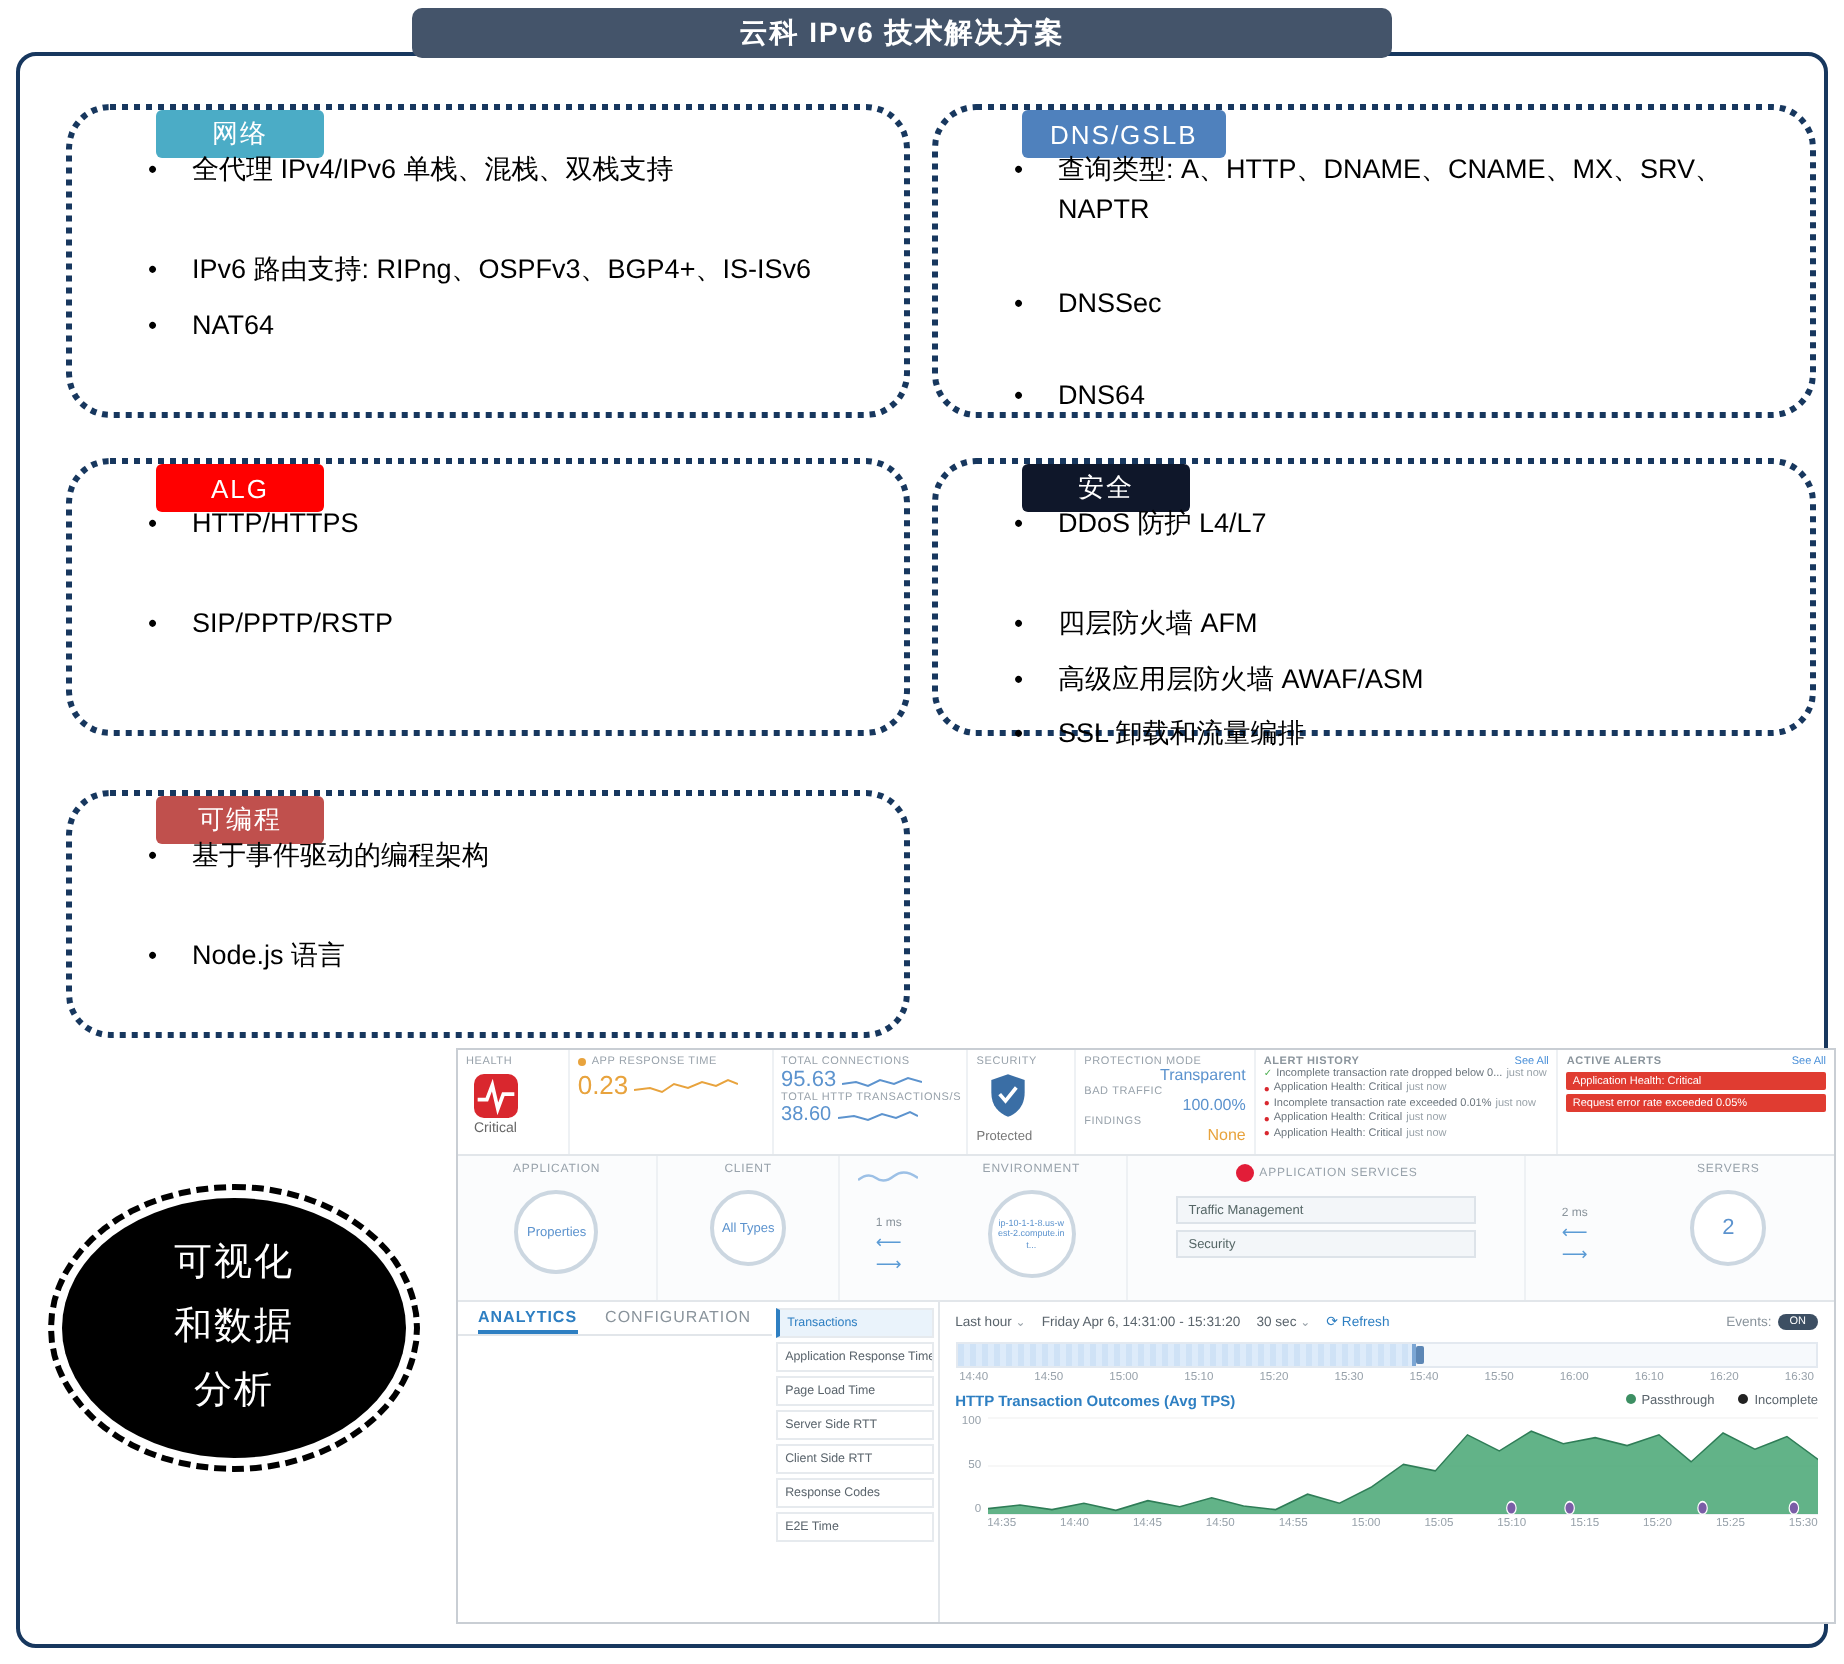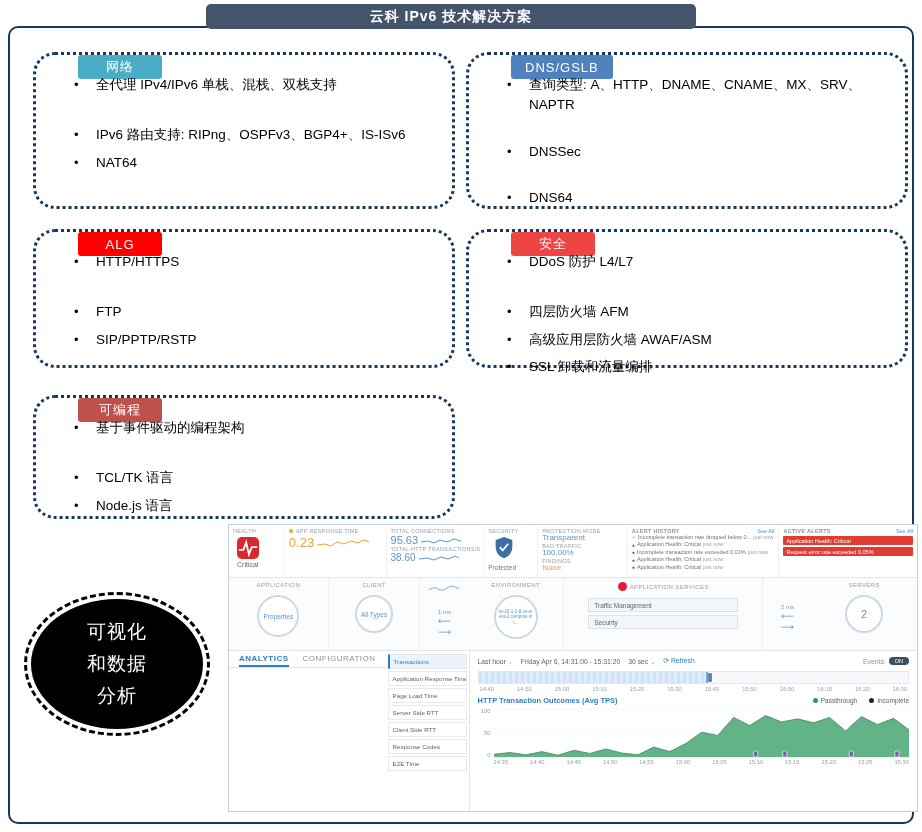--- a/index.html
+++ b/index.html
@@ -47,21 +47,21 @@
   .c-appresp { width:102px; }
   .metric-row { display:flex; align-items:center; gap:3px; }
   .dot-orange { width:4px; height:4px; border-radius:50%; background:#E8A33D; display:inline-block; }
   .val-orange { font-size:13px; color:#E8A33D; }
   .val-blue { font-size:11px; color:#5C93CE; }
   .val-blue.sm { font-size:10px; }
   .c-totals { width:98px; }
   .c-security { width:54px; text-align:left; }
   .sec-status { font-size:6.5px; color:#777; margin-top:1px; }
   .c-protect { width:90px; }
-  .pm-val { font-size:8px; color:#5C93CE; line-height:1.1; }
+  .pm-val { font-size:8px; color:#5C93CE; line-height:1.1;text-align:right; }
   .pm-val.orange { color:#E8A33D; }
   .c-alerthist { width:152px; }
   .panel-head { display:flex; justify-content:space-between; align-items:center; }
   .panel-title { font-size:5.5px; color:#8a949c; font-weight:bold; letter-spacing:.3px; }
   .see-all { font-size:5.5px; color:#4A90D9; cursor:pointer; }
   .ah-row { display:flex; align-items:center; gap:2px; font-size:5.5px; color:#6b757d;
     white-space:nowrap; overflow:hidden; line-height:1.35; }
   .ah-ic { font-size:5px; }
   .ah-ic.ok { color:#4CAF50; }
   .ah-ic.bad { color:#D9272E; }
@@ -151,42 +151,40 @@
         <li>DNSSec</li>
         <li>DNS64</li>
       </ul>
   </div>
   <div class="feature-box" style="left:33px;top:229px;width:422px;height:139px">
     <div class="feature-tab" style="background: rgb(255, 0, 0);">
         <span>ALG</span>
       </div>
     <ul class="gap-first">
         <li>HTTP/HTTPS</li>
-        <li>FTP</li>
         <li>SIP/PPTP/RSTP</li>
       </ul>
   </div>
   <div class="feature-box" style="left:466px;top:229px;width:442px;height:139px">
-    <div class="feature-tab" style="background: #ef4444;">
+    <div class="feature-tab" style="background: #0f172a;">
         <span>安全</span>
       </div>
     <ul class="gap-first">
         <li>DDoS 防护 L4/L7</li>
         <li>四层防火墙 AFM</li>
         <li>高级应用层防火墙 AWAF/ASM</li>
         <li>SSL 卸载和流量编排</li>
       </ul>
   </div>
   <div class="feature-box" style="left:33px;top:395px;width:422px;height:124px">
     <div class="feature-tab" style="background: rgb(192, 80, 77);">
         <span>可编程</span>
       </div>
     <ul class="gap-first">
         <li>基于事件驱动的编程架构</li>
-        <li>TCL/TK 语言</li>
         <li>Node.js 语言</li>
       </ul>
   </div>
 
   <div class="ellipse-outer">
     <div class="ellipse-inner">
       <div class="ellipse-label">可视化和数据分析</div>
     </div>
   </div>
 

